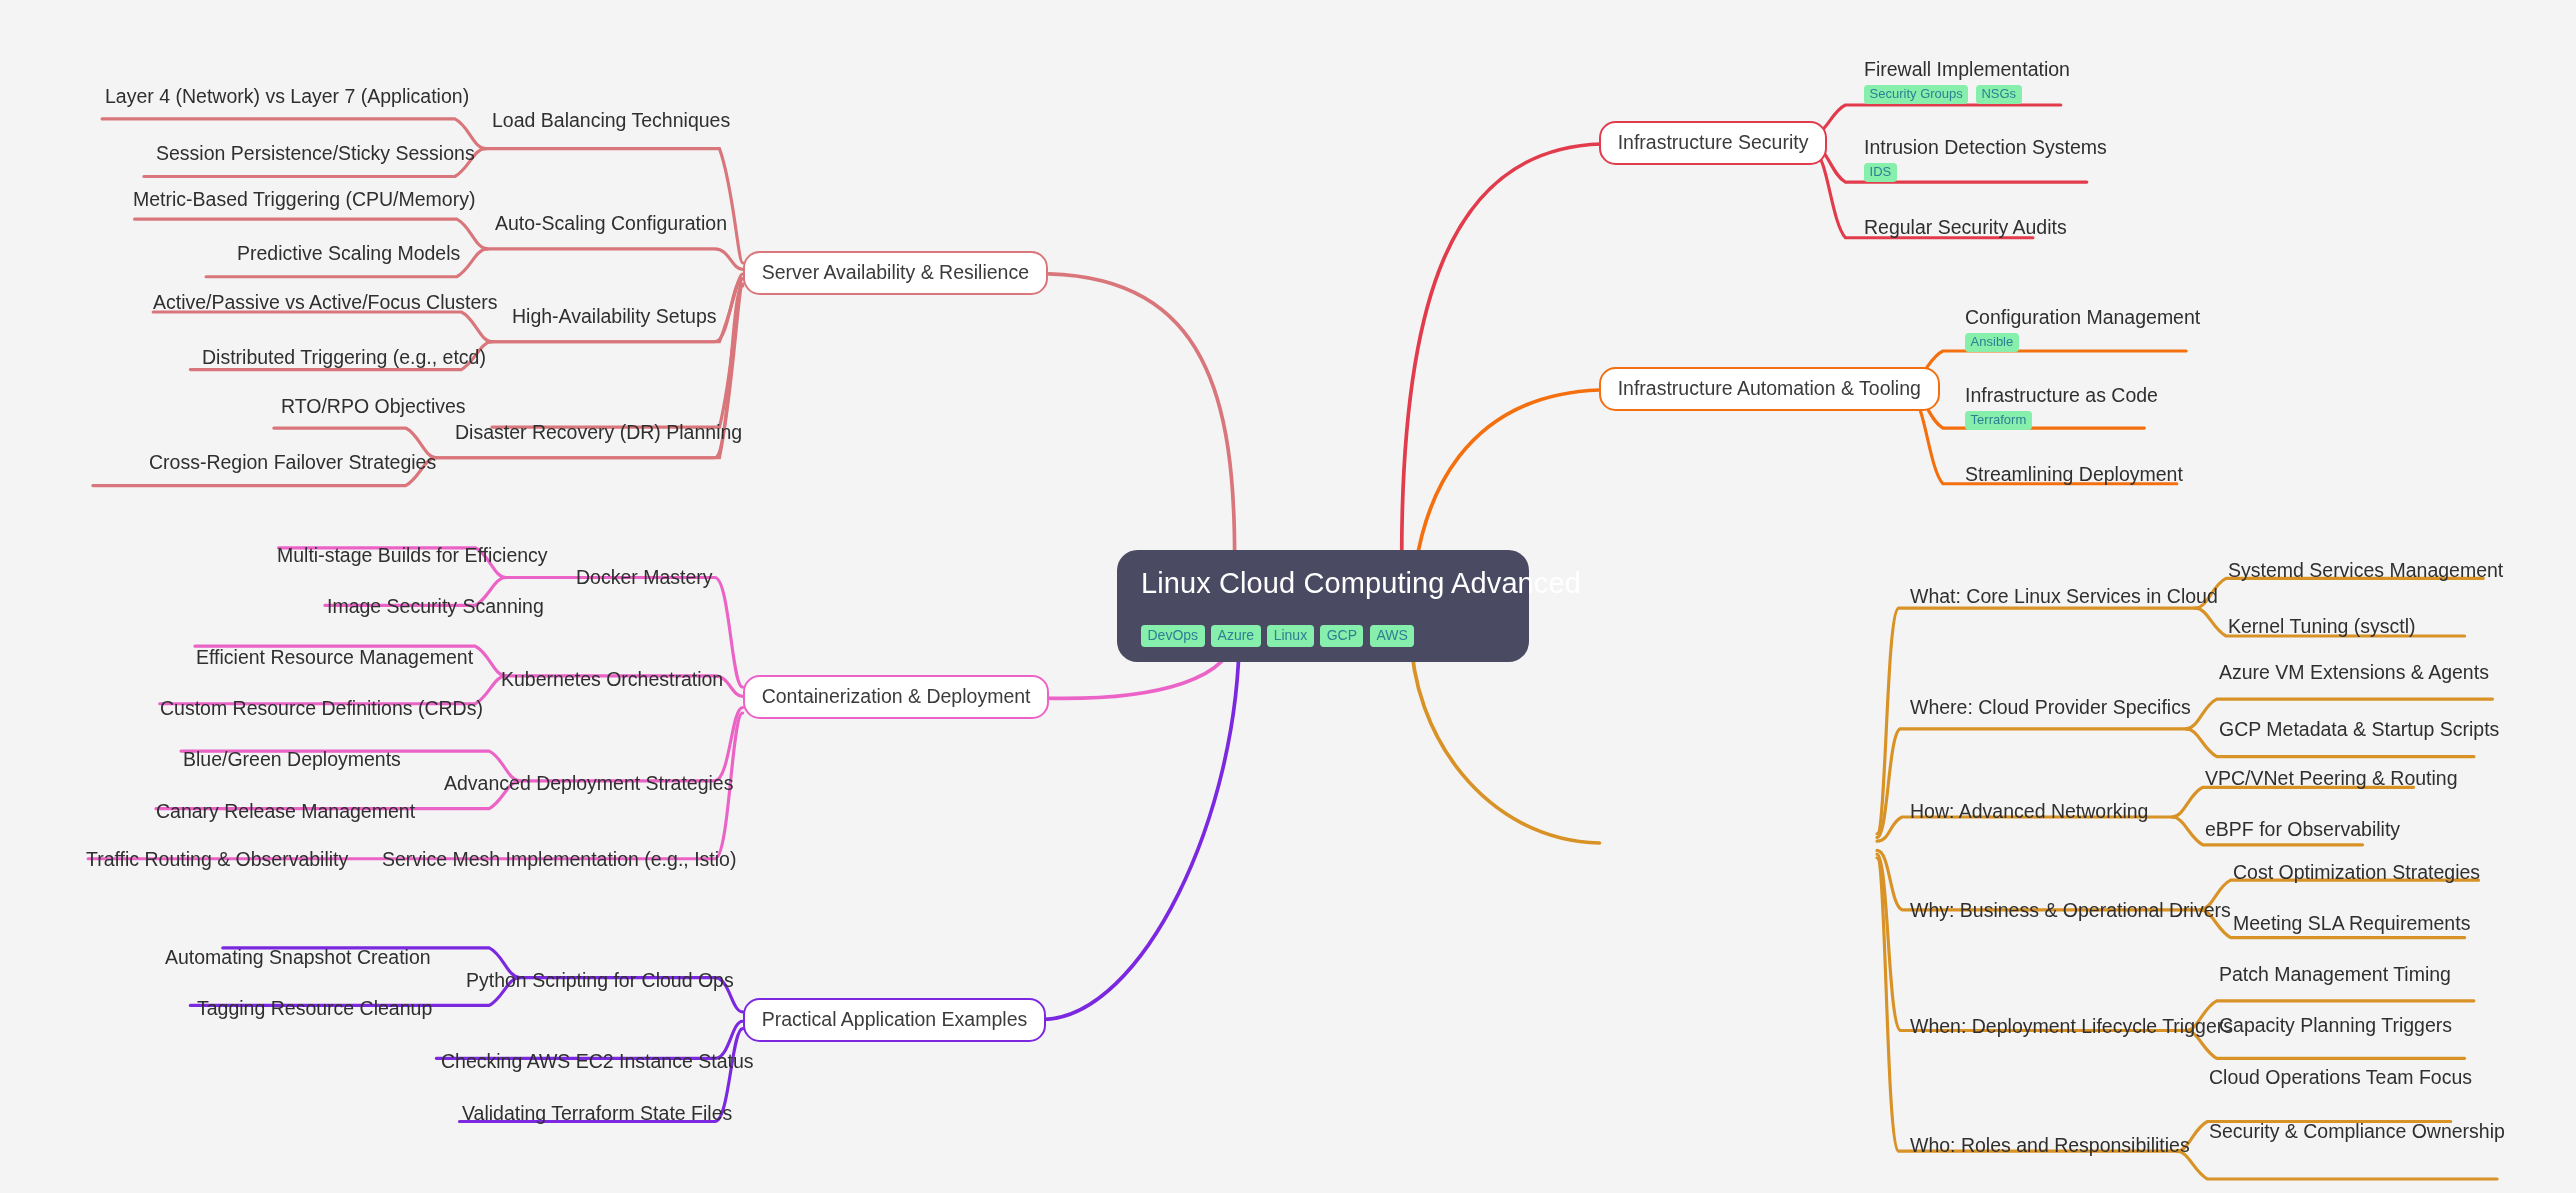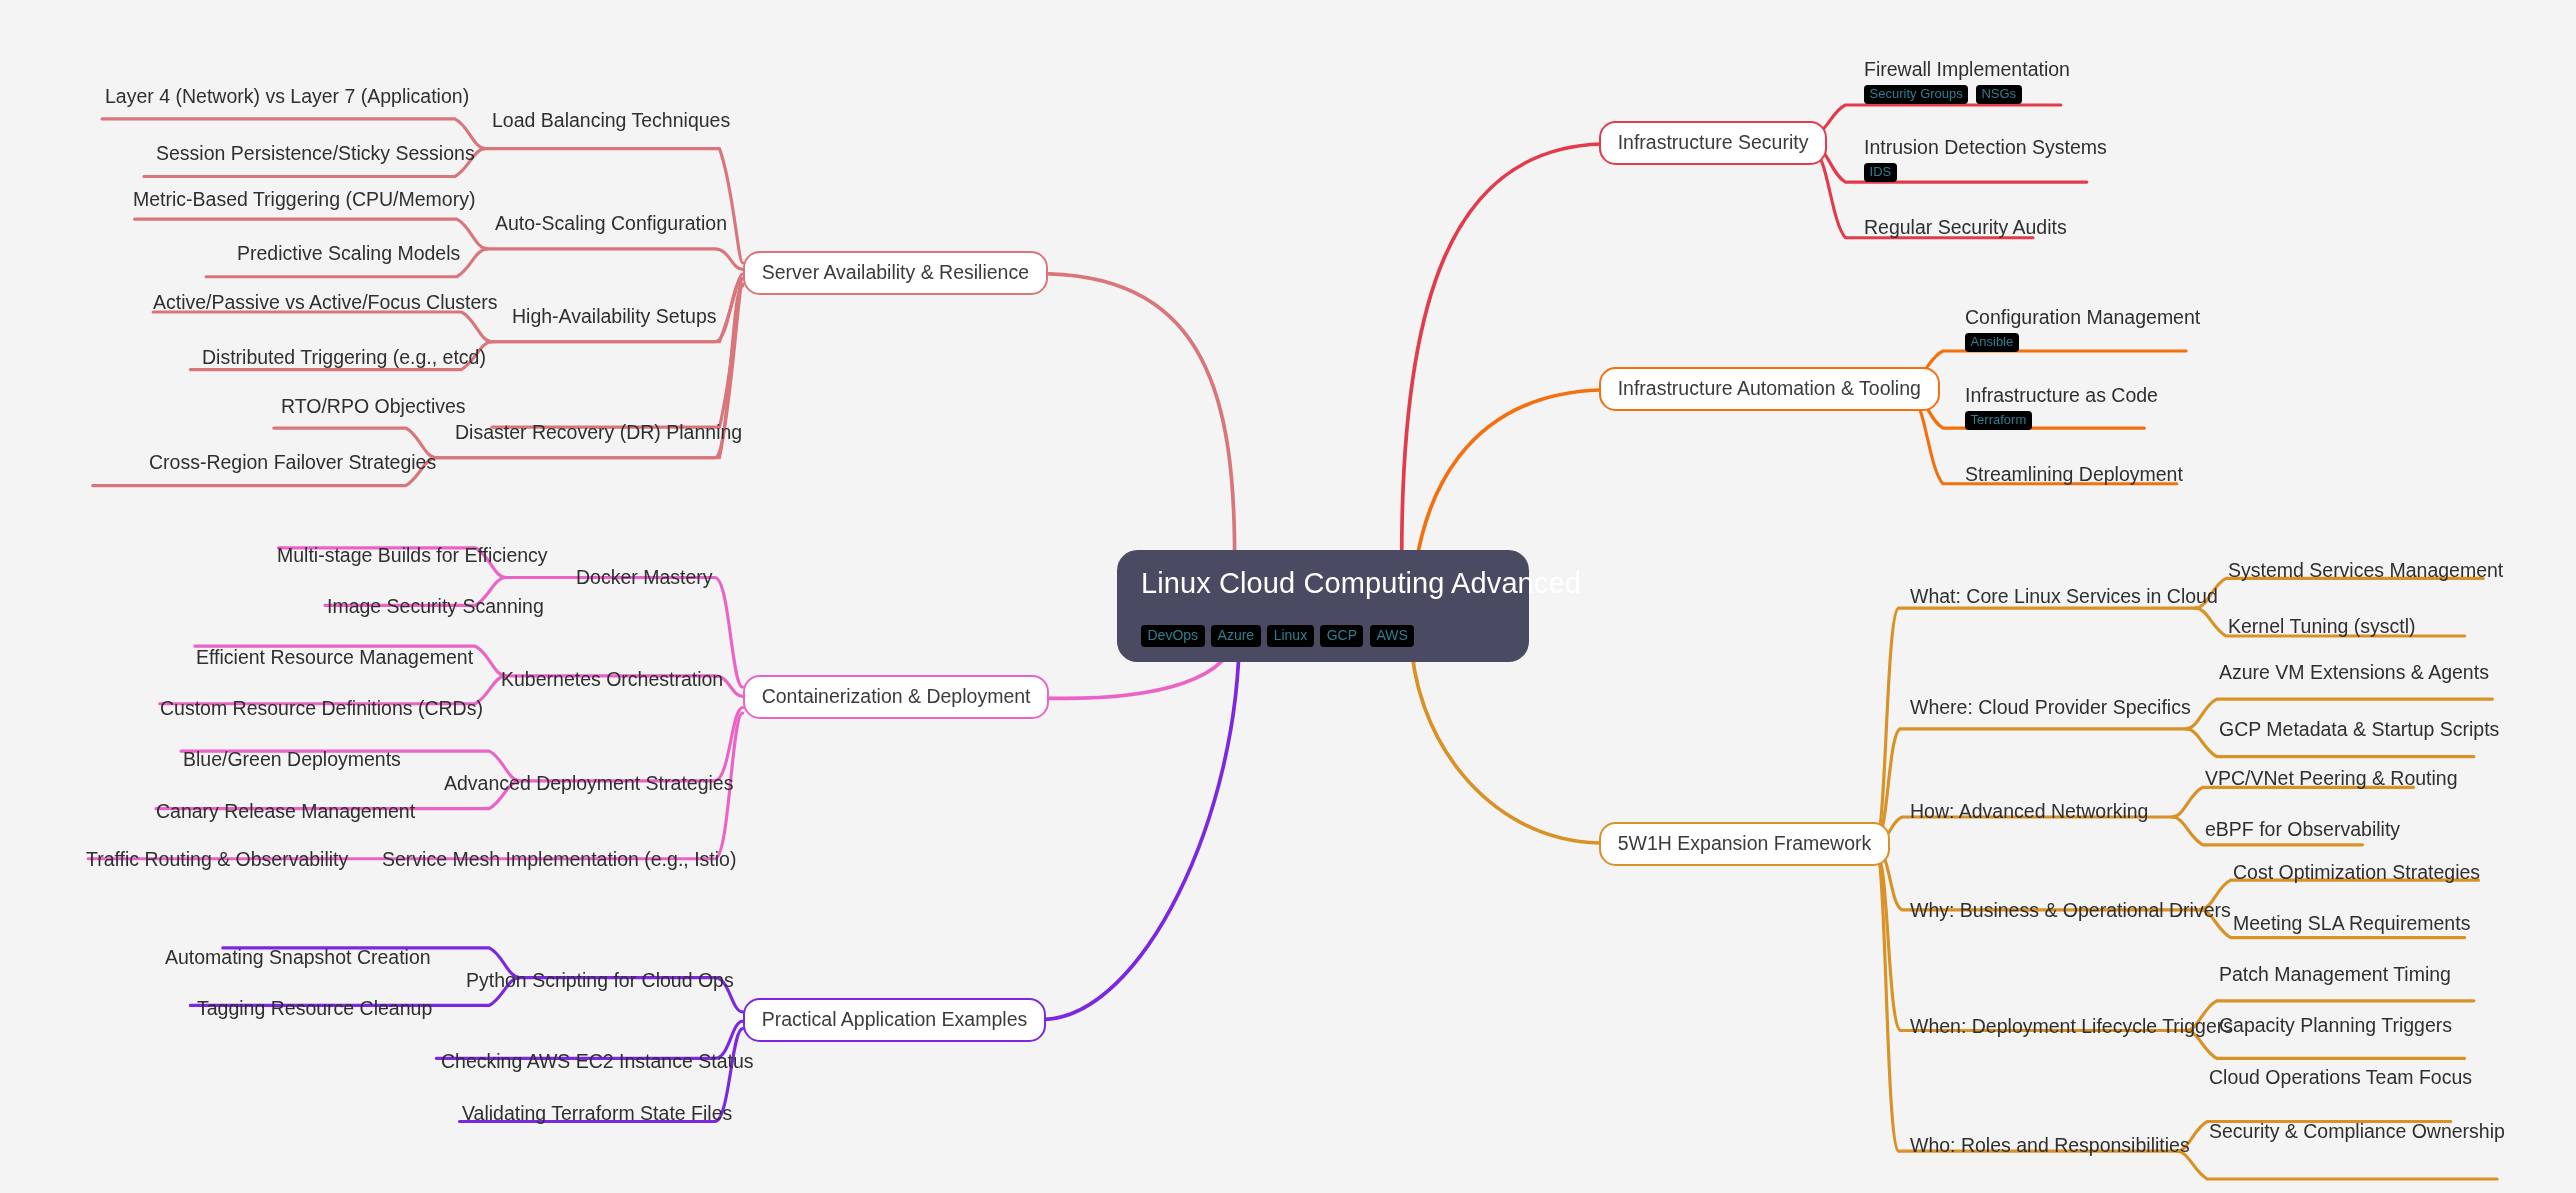--- a/index.html
+++ b/index.html
@@ -25,21 +25,21 @@
   }
   .root-title{
     color:#ffffff;
     font-size:29px;
     line-height:33px;
     white-space:nowrap;
     letter-spacing:0.1px;
   }
   .root-tags{display:flex;gap:6.5px;margin-top:25px;}
   .tag{
-    background:#000000;
+    background:#86efac;
     color:#2d7f93;
     font-size:14px;
     line-height:14px;
     padding:3.7px 6.5px 4.6px 6.5px;
     border-radius:3.7px;
     white-space:nowrap;
   }
 
   
   .branch-node{
@@ -187,23 +187,20 @@
   </div>
 
   <div class="branch-node" style="left:1599px;top:121px;border-color:#e23b4c;">
     <span>Infrastructure Security</span>
   </div>
 
   <div class="branch-node" style="left:1599px;top:367px;border-color:#f4700f;">
     <span>Infrastructure Automation &amp; Tooling</span>
   </div>
 
-  <div class="branch-node" style="left:1599px;top:822px;border-color:#d89226;">
-    <span>5W1H Expansion Framework</span>
-  </div>
 
   <div class="leaf" style="left:492px;top:109px;">
     <span>Load Balancing Techniques</span></div>
   <div class="leaf" style="left:495px;top:212px;">
     <span>Auto-Scaling Configuration</span></div>
   <div class="leaf" style="left:512px;top:305px;">
     <span>High-Availability Setups</span></div>
   <div class="leaf" style="left:455px;top:421px;">
     <span>Disaster Recovery (DR) Planning</span></div>
 

